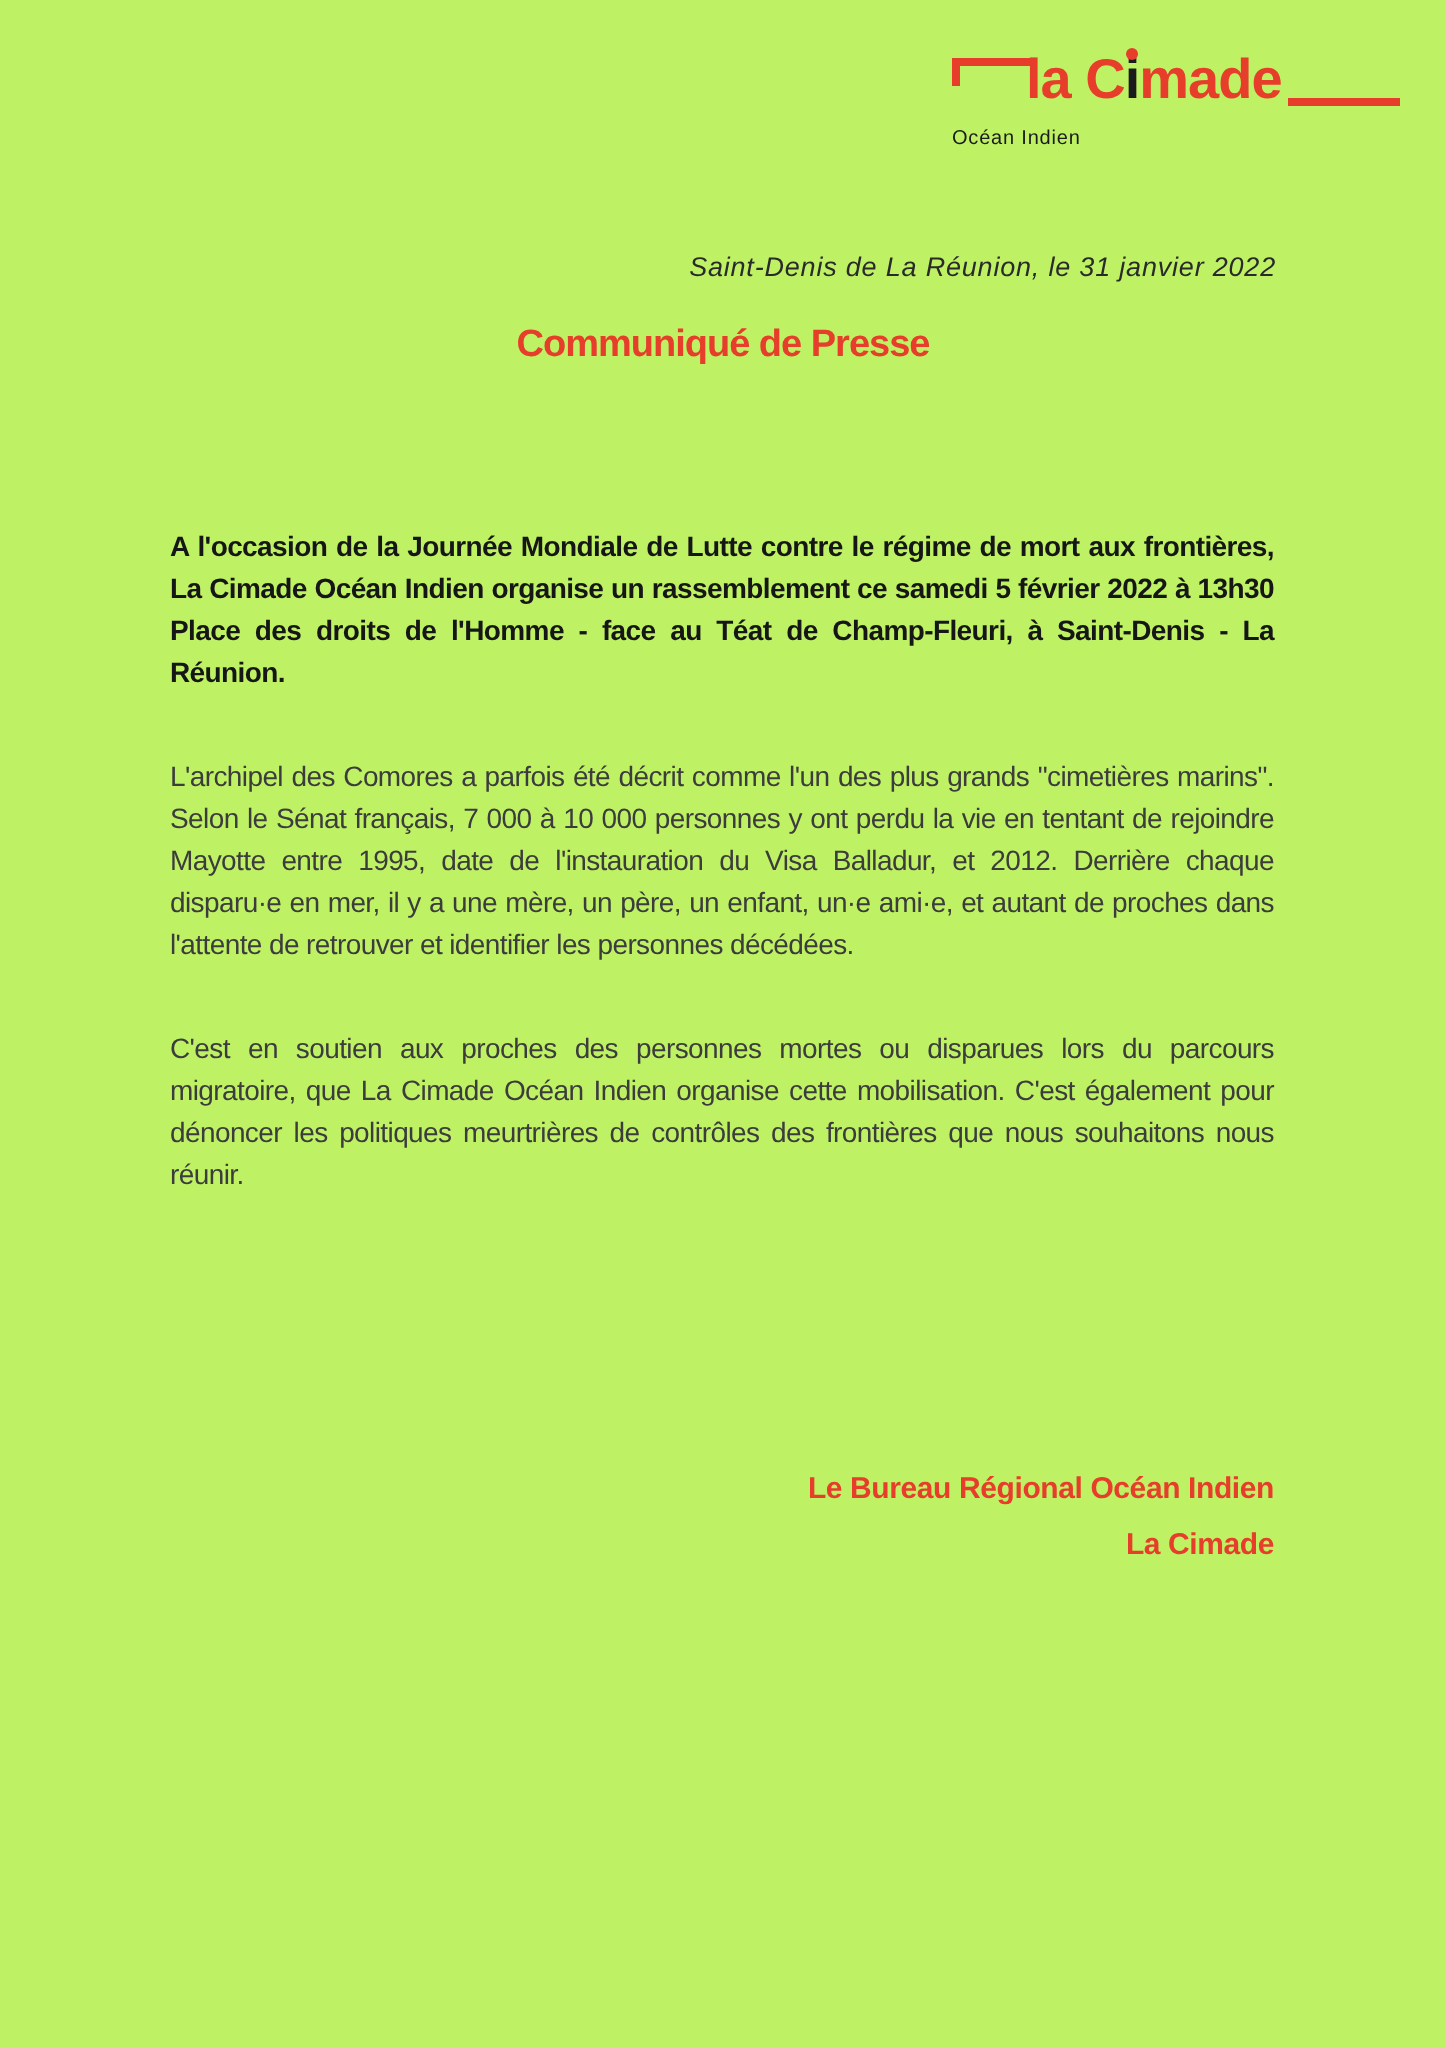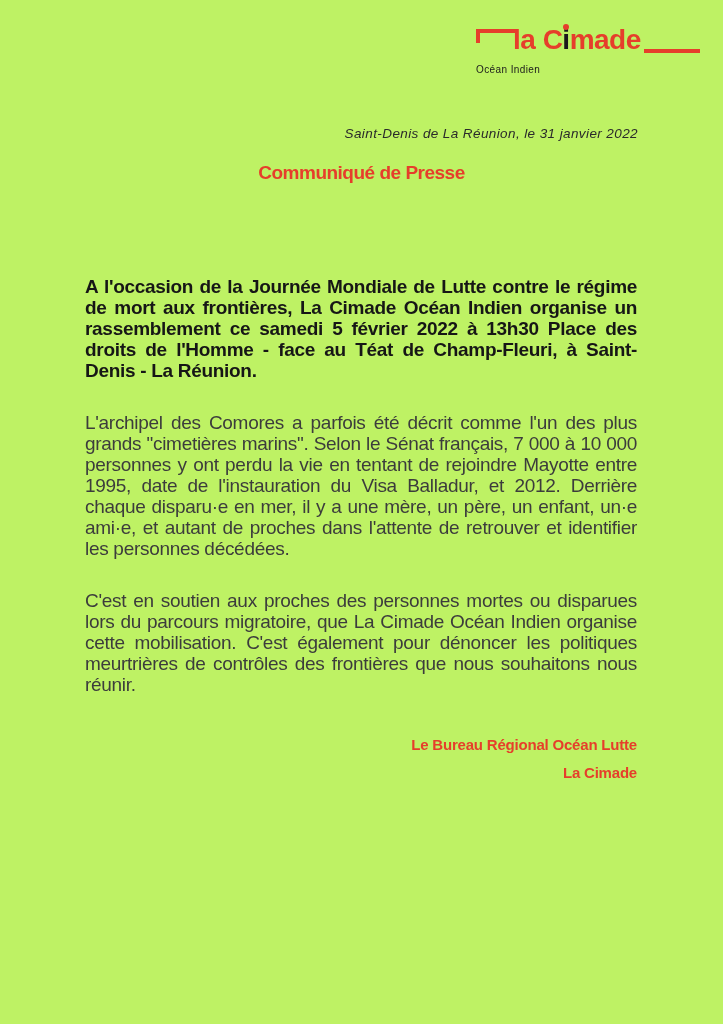--- a/index.html
+++ b/index.html
@@ -48,22 +48,22 @@
   
   .title {
     position: absolute; top: 162px; left: 0; width: 100%;
     text-align: center; font-size: 19px; font-weight: bold;
     color: #e63e2b; letter-spacing: -0.5px;
   }
 
   
   .body-text {
     position: absolute; top: 263px; left: 85px; right: 86px;
-    font-size: 19px; line-height: 21px; text-align: justify;
-    color: #3c3c3c; letter-spacing: -0.3px; margin-top: 13px;
+    font-size: 14px; line-height: 21px; text-align: justify;
+    color: #3c3c3c; letter-spacing: -0.3px;
   }
   .body-text p { margin: 0 0 31px 0; }
   .body-text p.lead { color: #161616; font-weight: bold; }
 
   
   .signature {
     position: absolute; top: 736px; right: 86px;
     text-align: right; color: #e63e2b; font-weight: bold; font-size: 15px;
     letter-spacing: -0.2px;
   }
@@ -88,17 +88,17 @@
 
   <div class="title">Communiqué de Presse</div>
 
   <div class="body-text">
     <p class="lead">A l'occasion de la Journée Mondiale de Lutte contre le régime de mort aux frontières, La Cimade Océan Indien organise un rassemblement ce samedi 5 février 2022 à 13h30 Place des droits de l'Homme - face au Téat de Champ-Fleuri, à Saint-Denis - La Réunion.</p>
     <p>L'archipel des Comores a parfois été décrit comme l'un des plus grands "cimetières marins". Selon le Sénat français, 7 000 à 10 000 personnes y ont perdu la vie en tentant de rejoindre Mayotte entre 1995, date de l'instauration du Visa Balladur, et 2012. Derrière chaque disparu·e en mer, il y a une mère, un père, un enfant, un·e ami·e, et autant de proches dans l'attente de retrouver et identifier les personnes décédées.</p>
     <p>C'est en soutien aux proches des personnes mortes ou disparues lors du parcours migratoire, que La Cimade Océan Indien organise cette mobilisation. C'est également pour dénoncer les politiques meurtrières de contrôles des frontières que nous souhaitons nous réunir.</p>
   </div>
 
   <div class="signature">
-    <div class="sig-line1">Le Bureau Régional Océan Lutte</div>
+    <div class="sig-line1">Le Bureau Régional Océan Indien</div>
     <div class="sig-line2">La Cimade</div>
   </div>
 
 </div>
 
 </body></html>

